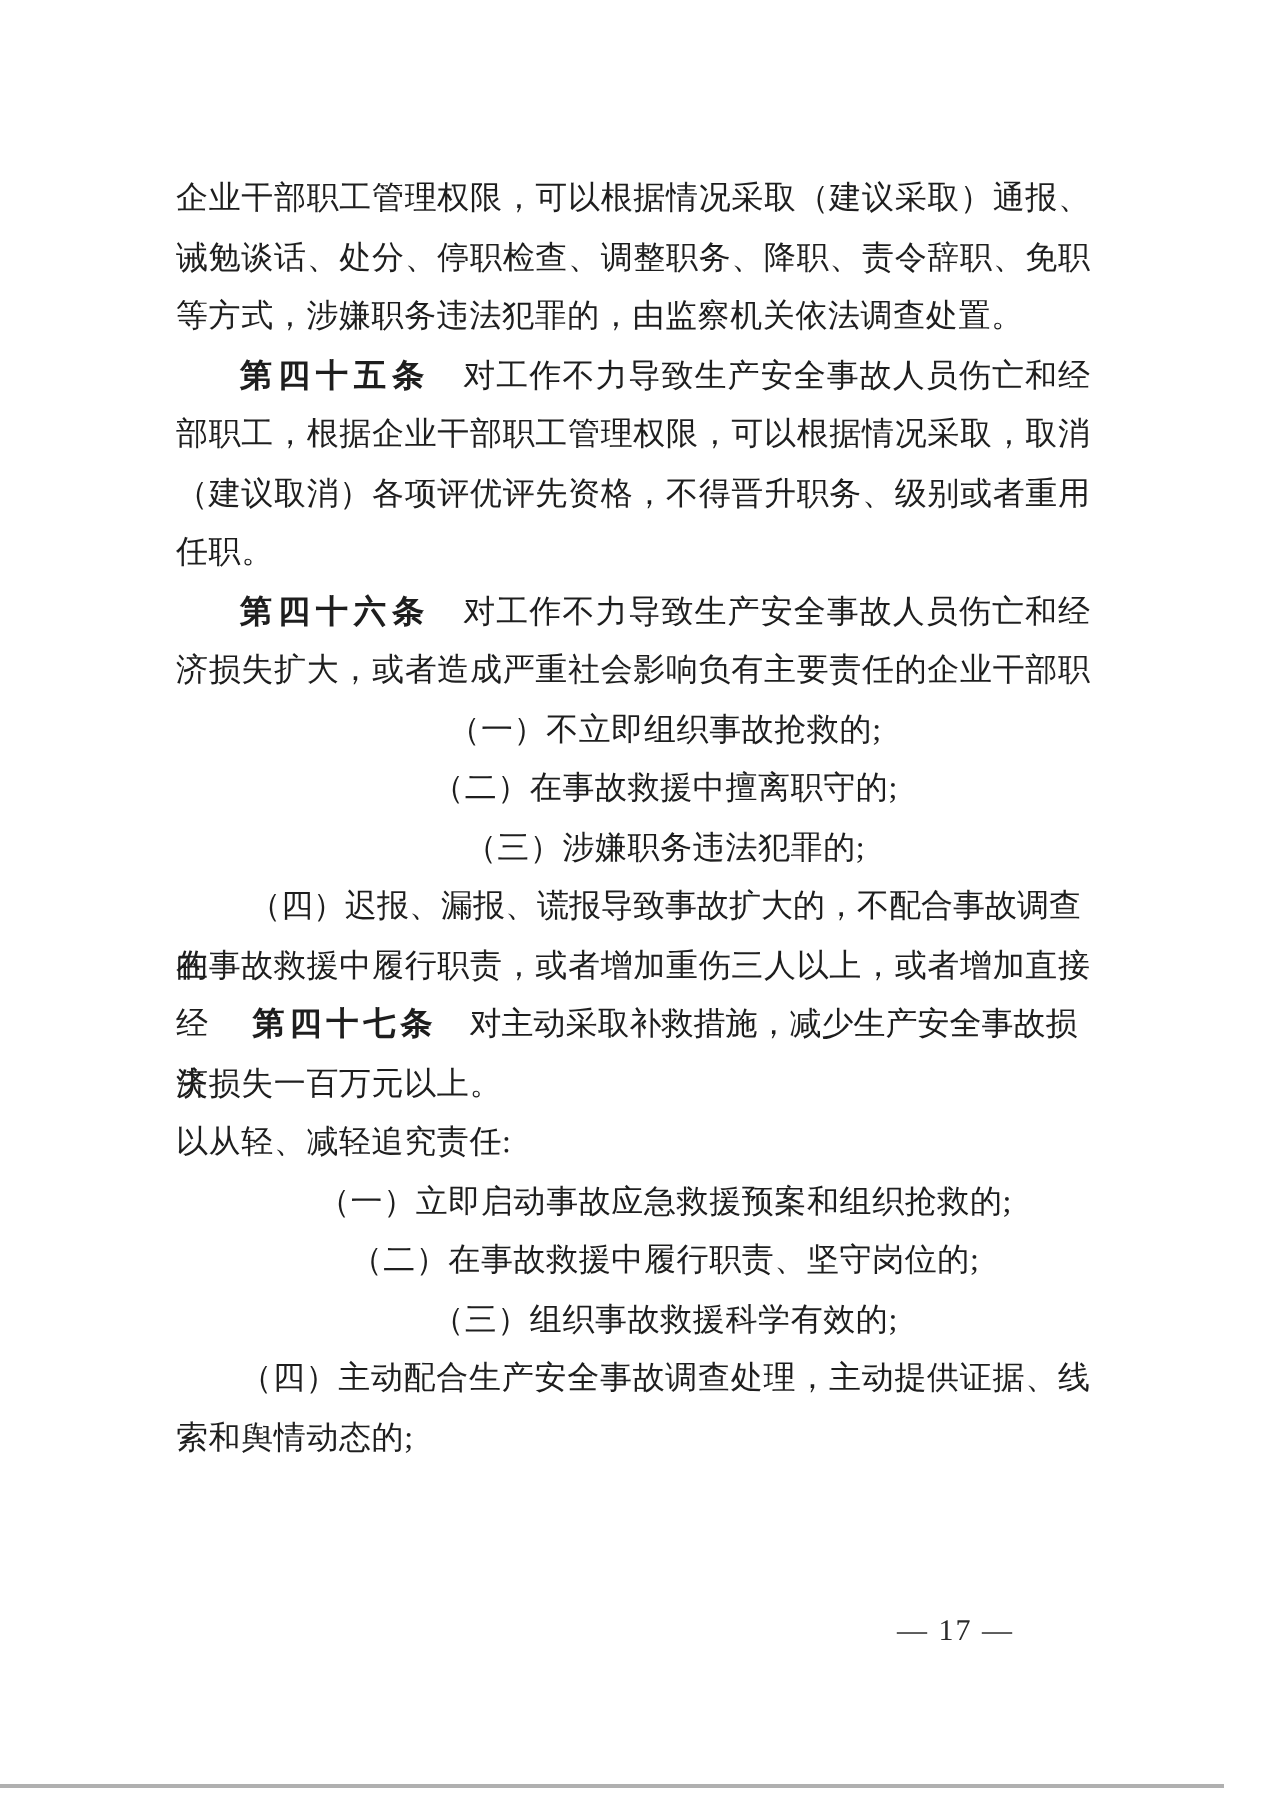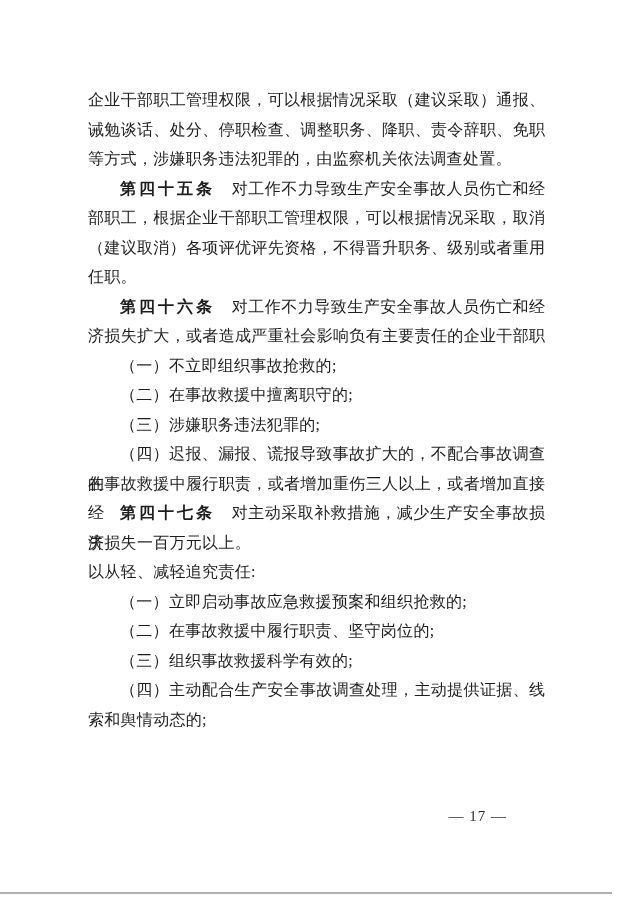--- a/index.html
+++ b/index.html
@@ -31,20 +31,21 @@
     color: #1e1e1e;
   }
   .line.full {
     letter-spacing: normal;
     white-space: normal;
     text-align: justify;
     text-align-last: justify;
   }
   .line.indent {
     text-indent: 2em;
+    text-align: center;
   }
   .term {
     font-weight: bold;
     letter-spacing: 2.5px;
   }
   .page-num {
     position: absolute;
     top: 803px;
     right: 105px;
     font-size: 15px;

